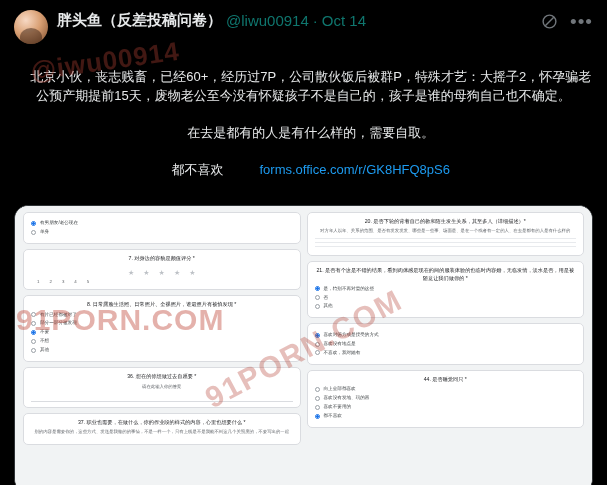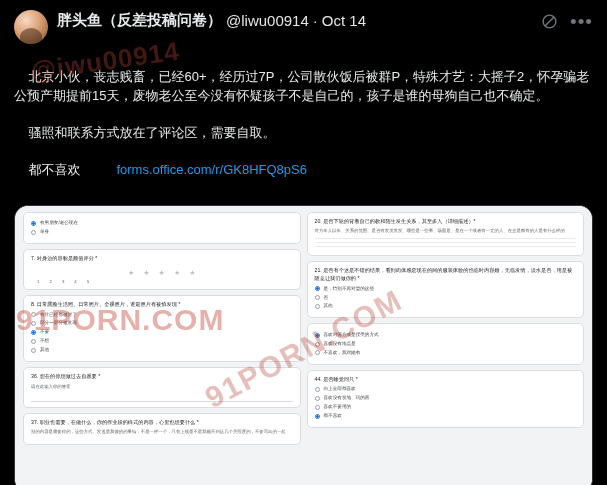--- a/index.html
+++ b/index.html
@@ -14,20 +14,21 @@
     font-family: "Liberation Sans", sans-serif;
     color: #e7e9ea;
   }
   .tweet {
     position: relative;
     width: 607px;
     height: 371px;
     box-sizing: border-box;
     padding: 10px 14px 1px 14px;
     background: #000000;
+    text-align: center;
   }
   .header {
     display: flex;
     align-items: flex-start;
     gap: 9px;
   }
   .avatar {
     width: 34px;
     height: 34px;
     border-radius: 50%;
@@ -56,21 +57,21 @@
     padding-top: 1px;
   }
   .display-name {
     font-weight: bold;
     font-size: 15px;
     color: #e7e9ea;
     letter-spacing: 0px;
   }
   .handle, .dot, .date {
     font-size: 15px;
-    color: #e5e5e5;
+    color: #0f766e;
   }
   .header-actions {
     display: flex;
     align-items: center;
     gap: 12px;
     padding-top: 3px;
   }
   .icon-btn {
     color: #71767b;
     display: inline-flex;
@@ -250,21 +251,21 @@
           <circle cx="12" cy="12" r="9"></circle>
           <line x1="6" y1="18" x2="18" y2="6"></line>
         </svg>
       </span>
       <span class="icon-btn more-dots">•••</span>
     </div>
   </div>
 
   <div class="body-text">
     <span>北京小伙，丧志贱畜，已经60+，经历过7P，公司散伙饭后被群P，特殊才艺：大摇子2，怀孕骗老公预产期提前15天，废物老公至今没有怀疑孩子不是自己的，孩子是谁的母狗自己也不确定。</span><br>
-    <span>骚照和联系方式放在了评论区，需要自取。</span><br>
+    <span>在去是都有的人是有什么样的，需要自取。</span><br>
     <span>都不喜欢</span><a class="link" href="#">forms.office.com/r/GK8HFQ8pS6</a>
   </div>
 
   <div class="media">
     <div class="form-shot">
 
       <div class="col">
         <div class="card">
           <div class="opt">
             <span class="radio sel"></span>

